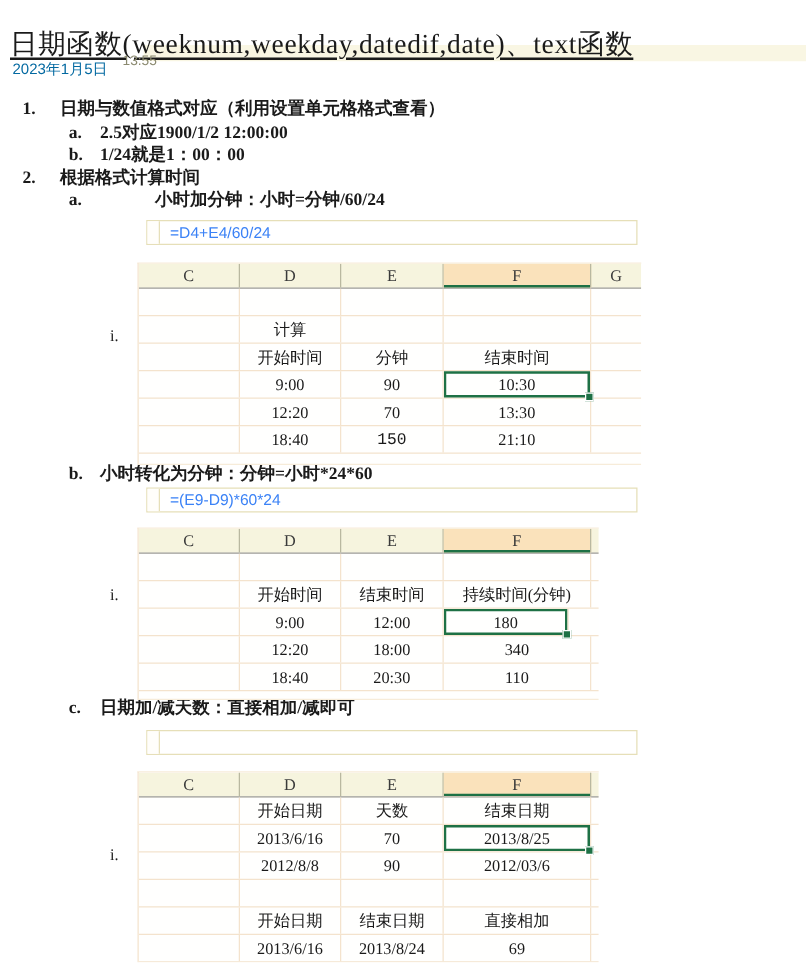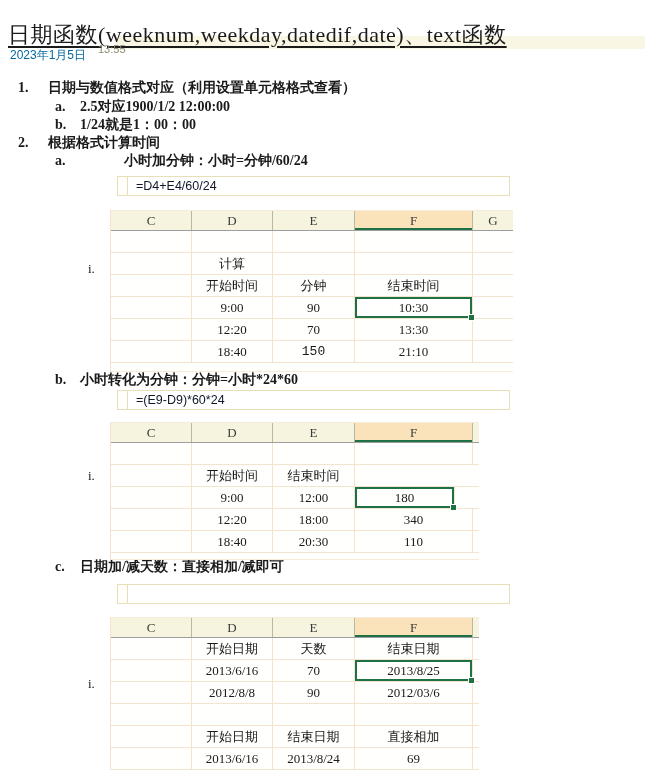--- a/index.html
+++ b/index.html
@@ -26,21 +26,21 @@
   .oline{white-space:nowrap;font-size:14px;font-weight:bold;line-height:18px;}
   .oline .marker{position:absolute;}
   .oline .otext{position:absolute;}
   .roman{font-size:13px;font-weight:400;}
   
   .fbar{height:20px;display:flex;background:#ffffff;border:1px solid #e6dfb8;box-sizing:border-box;}
   .fbar .namebox-edge{width:9px;border-right:1px solid #e6dfb8;background:#fffefb;}
   .fbar .finput{
     flex:1;display:flex;align-items:center;padding-left:8px;
     font-family:"Liberation Sans","DejaVu Sans",sans-serif;
-    font-size:12.5px;color:#0f172a;white-space:nowrap;overflow:hidden;
+    font-size:12.5px;color:#3b82f6;white-space:nowrap;overflow:hidden;
   }
   
   .grid{overflow:hidden;border-left:1px solid #f4e3cd;border-top:1px solid #f7ecd9;background:#fffffe;}
   .ghead{display:flex;height:20px;background:#f6f4de;border-bottom:1px solid #9e9e9e;box-sizing:border-box;}
   .hcell{
     box-sizing:border-box;height:100%;
     display:flex;align-items:center;justify-content:center;
     font-size:13px;color:#3a3a3a;
     border-right:1px solid #b9b8a0;
   }
@@ -170,20 +170,21 @@
       <div class="grow">
         <div class="cell" style="width: 81px;"></div>
         <div class="cell" style="width: 81px;"></div>
         <div class="cell" style="width: 82px;"></div>
         <div class="cell" style="width: 118px;"></div>
       </div>
       <div class="grow">
         <div class="cell" style="width: 81px;"></div>
         <div class="cell" style="width: 81px;">开始时间</div>
         <div class="cell" style="width: 82px;">结束时间</div>
+        <div class="cell" style="width: 118px;">持续时间(分钟)</div>
       </div>
       <div class="grow">
         <div class="cell" style="width: 81px;"></div>
         <div class="cell" style="width: 81px;">9:00</div>
         <div class="cell" style="width: 82px;">12:00</div>
         <div class="cell selcell" style="width: 100px;">180<span class="handle"></span></div>
       </div>
       <div class="grow">
         <div class="cell" style="width: 81px;"></div>
         <div class="cell" style="width: 81px;">12:20</div>

